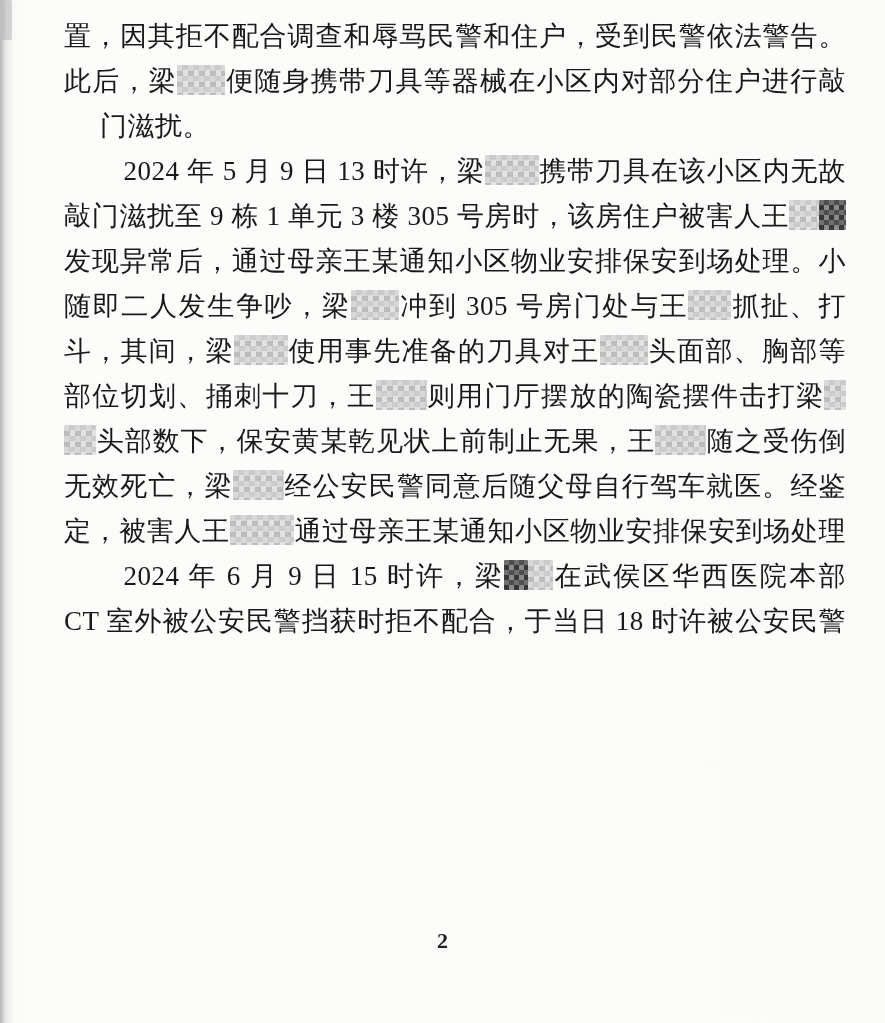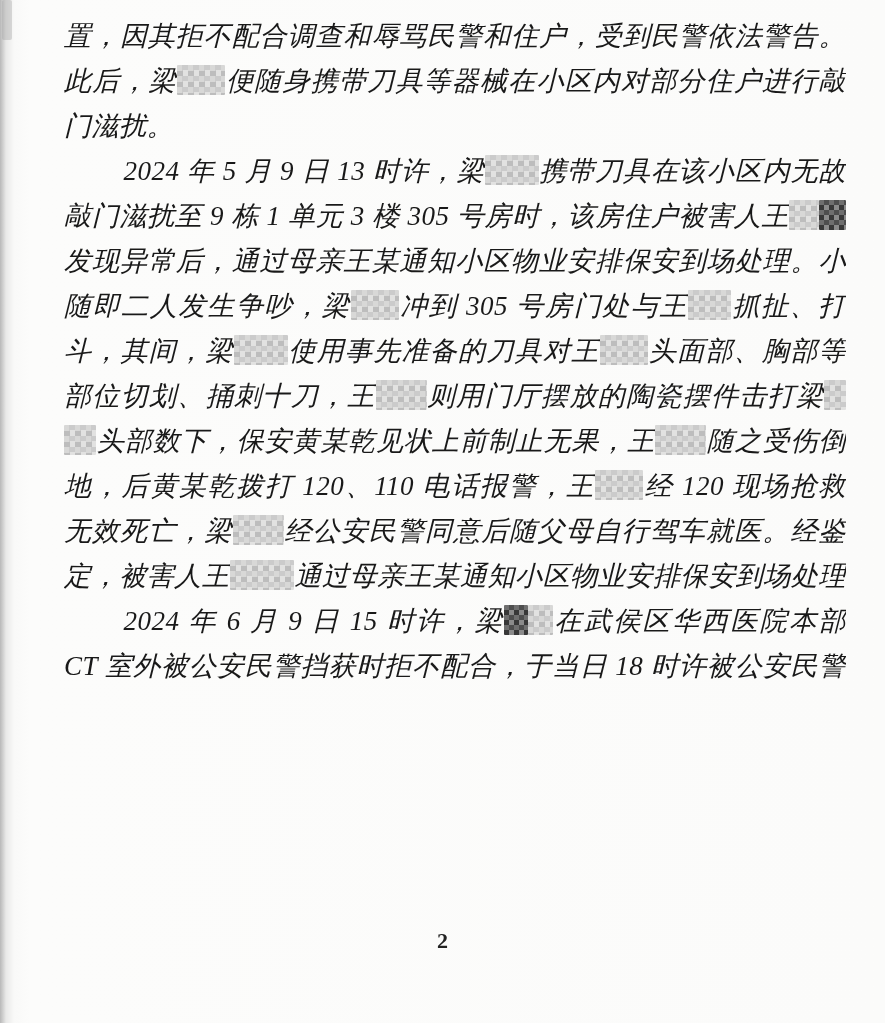--- a/index.html
+++ b/index.html
@@ -19,37 +19,37 @@
     left: 0; top: 0;
     width: 885px;
     height: 1023px;
     color: #1a1a1a;
   }
   .doc-body {
     position: absolute;
     left: 64px;
     top: 14px;
     width: 782px;
-    font-style: italic;
   }
   .line {
     font-size: 27px;
     line-height: 45px;
     height: 45px;
     letter-spacing: 0.5px;
     color: #191919;
     white-space: pre-wrap;
     text-align: justify;
     text-align-last: justify;
     text-justify: inter-character;
     overflow: hidden;
   }
   .line.left {
     text-align: left;
     text-align-last: left;
+    margin-left: 36px;
   }
   .line.indent {
     text-indent: 2.2em;
   }
   .redact {
     display: inline-block;
     height: 1.12em;
     vertical-align: -0.18em;
     background-image: conic-gradient(#cbcbcb 25%, #e2e2e1 0 50%, #bdbdbd 0 75%, #d8d8d7 0);
     background-size: 11px 11px;
@@ -89,21 +89,20 @@
       <div class="line"><span>置，因其拒不配合调查和辱骂民警和住户，受到民警依法警告。</span></div>
       <div class="line"><span>此后，梁</span><span class="redact" style="width: 1.8em;"></span><span>便随身携带刀具等器械在小区内对部分住户进行敲</span></div>
       <div class="line left"><span>门滋扰。</span></div>
       <div class="line indent"><span>2024 年 5 月 9 日 13 时许，梁</span><span class="redact" style="width: 2em;"></span><span>携带刀具在该小区内无故</span></div>
       <div class="line"><span>敲门滋扰至 9 栋 1 单元 3 楼 305 号房时，该房住户被害人王</span><span class="redact" style="width: 1.1em;"></span><span class="redact dark" style="width: 1em;"></span></div>
       <div class="line"><span>发现异常后，通过母亲王某通知小区物业安排保安到场处理。小</span></div>
       <div class="line"><span>随即二人发生争吵，梁</span><span class="redact" style="width: 1.8em;"></span><span>冲到 305 号房门处与王</span><span class="redact" style="width: 1.6em;"></span><span>抓扯、打</span></div>
       <div class="line"><span>斗，其间，梁</span><span class="redact" style="width: 2em;"></span><span>使用事先准备的刀具对王</span><span class="redact" style="width: 1.8em;"></span><span>头面部、胸部等</span></div>
       <div class="line"><span>部位切划、捅刺十刀，王</span><span class="redact" style="width: 1.9em;"></span><span>则用门厅摆放的陶瓷摆件击打梁</span><span class="redact" style="width: 0.8em;"></span></div>
       <div class="line"><span class="redact" style="width: 1.2em;"></span><span>头部数下，保安黄某乾见状上前制止无果，王</span><span class="redact" style="width: 1.9em;"></span><span>随之受伤倒</span></div>
-      <div class="line"><span>地，后黄某乾拨打 120、110 电话报警，王</span><span class="redact" style="width: 1.8em;"></span><span>经 120 现场抢救</span></div>
       <div class="line"><span>无效死亡，梁</span><span class="redact" style="width: 1.9em;"></span><span>经公安民警同意后随父母自行驾车就医。经鉴</span></div>
       <div class="line"><span>定，被害人王</span><span class="redact" style="width: 2.4em;"></span><span>通过母亲王某通知小区物业安排保安到场处理</span></div>
       <div class="line indent"><span>2024 年 6 月 9 日 15 时许，梁</span><span class="redact dark" style="width: 0.9em;"></span><span class="redact" style="width: 0.9em;"></span><span>在武侯区华西医院本部</span></div>
       <div class="line"><span>CT 室外被公安民警挡获时拒不配合，于当日 18 时许被公安民警</span></div>
     </div>
 
   <div class="footer">2</div>
 
 </div>
 

